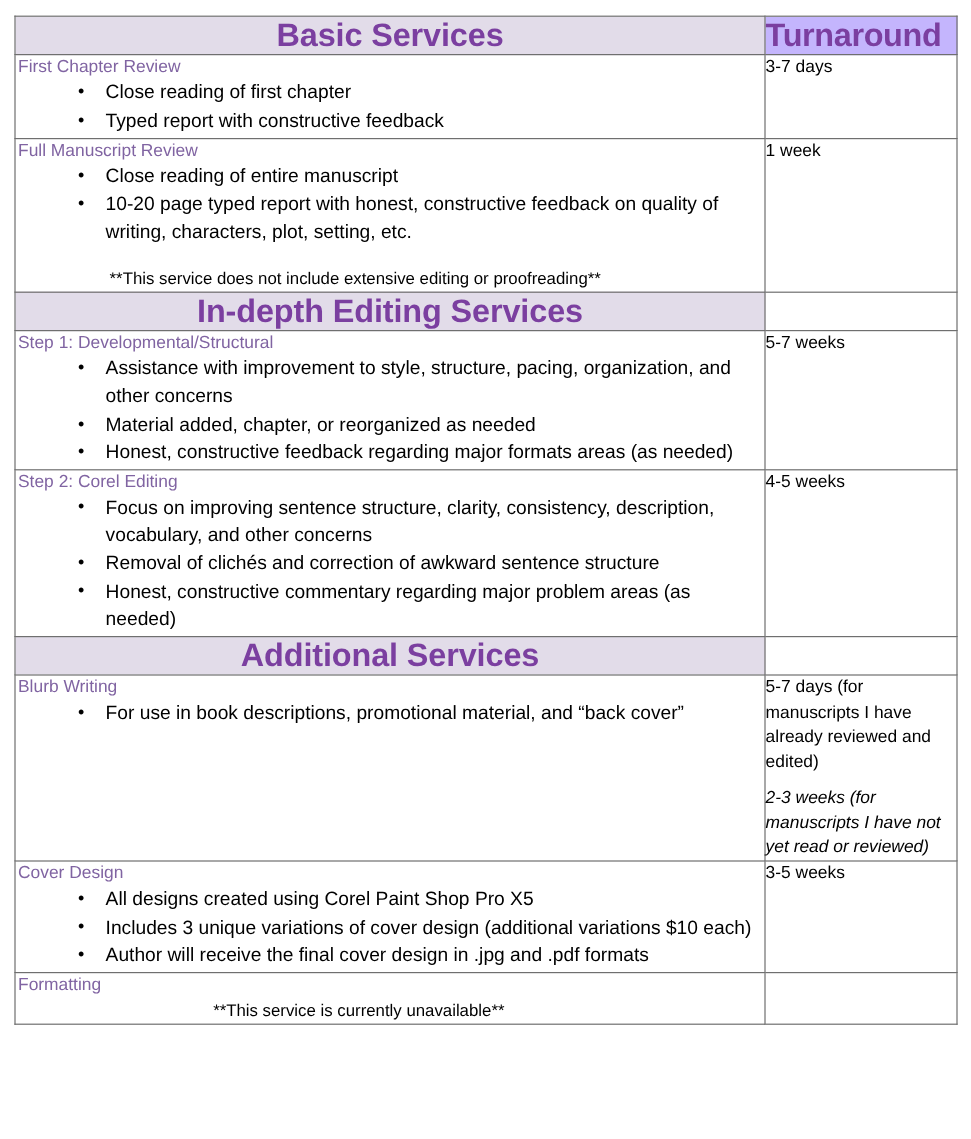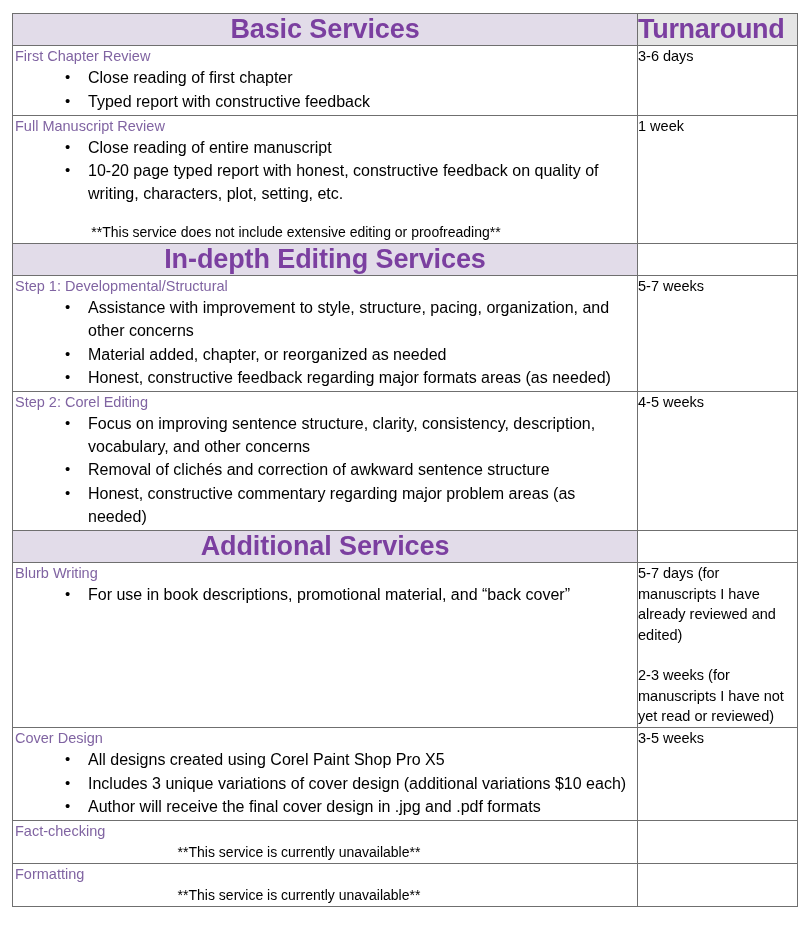--- a/index.html
+++ b/index.html
@@ -44,21 +44,21 @@
     padding: 2px 0 5px 0;
   }
   .sect-head-text {
     font-size: 27px;
     font-weight: bold;
     color: #7b3fa0;
     line-height: 1.16;
     letter-spacing: -0.1px;
   }
   .turn-head-cell {
-    background: #e5e5e5;
+    background: #c4b5fd;
     padding: 2px 0 5px 6px;
   }
   .turn-head-text {
     font-size: 27px;
     font-weight: bold;
     color: #7b3fa0;
     line-height: 1.16;
     letter-spacing: -0.3px;
   }
   .turn-blank-cell { background: #ffffff; }
@@ -104,21 +104,21 @@
     margin-top: 2px;
     padding-right: 52px;
   }
   .turn-cell {
     padding: 4px 4px 4px 7px;
     font-size: 14.5px;
     line-height: 1.43;
     color: #000000;
   }
   .turn-cell p { margin: 0; }
-  .turn-cell p + p { margin-top: 19px; }
+  .turn-cell p + p { margin-top: 9px; font-style: italic; }
   .spacer-sm { height: 6px; }
 </style>
 </head>
 <body>
 
 <div class="page">
   <table class="services">
     <colgroup>
       <col class="c-services">
       <col class="c-turn">
@@ -136,21 +136,21 @@
 
       <tr>
         <td class="svc-cell">
           <div class="svc-title">First Chapter Review</div>
           <ul class="svc-list">
             <li>Close reading of first chapter</li>
             <li>Typed report with constructive feedback</li>
           </ul>
         </td>
         <td class="turn-cell">
-          <p>3-6 days</p>
+          <p>3-7 days</p>
         </td>
       </tr>
 
       <tr>
         <td class="svc-cell">
           <div class="svc-title">Full Manuscript Review</div>
           <ul class="svc-list">
             <li>Close reading of entire manuscript</li>
             <li>10-20 page typed report with honest, constructive feedback on quality of writing, characters, plot, setting, etc.</li>
           </ul>
@@ -224,27 +224,20 @@
             <li>All designs created using Corel Paint Shop Pro X5</li>
             <li>Includes 3 unique variations of cover design (additional variations $10 each)</li>
             <li>Author will receive the final cover design in .jpg and .pdf formats</li>
           </ul>
         </td>
         <td class="turn-cell">
           <p>3-5 weeks</p>
         </td>
       </tr>
 
-      <tr>
-        <td class="svc-cell">
-          <div class="svc-title">Fact-checking</div>
-          <div class="svc-note tight">**This service is currently unavailable**</div>
-        </td>
-        <td class="turn-blank-cell"></td>
-      </tr>
 
       <tr>
         <td class="svc-cell">
           <div class="svc-title">Formatting</div>
           <div class="svc-note tight">**This service is currently unavailable**</div>
         </td>
         <td class="turn-blank-cell"></td>
       </tr>
 
     </tbody>

